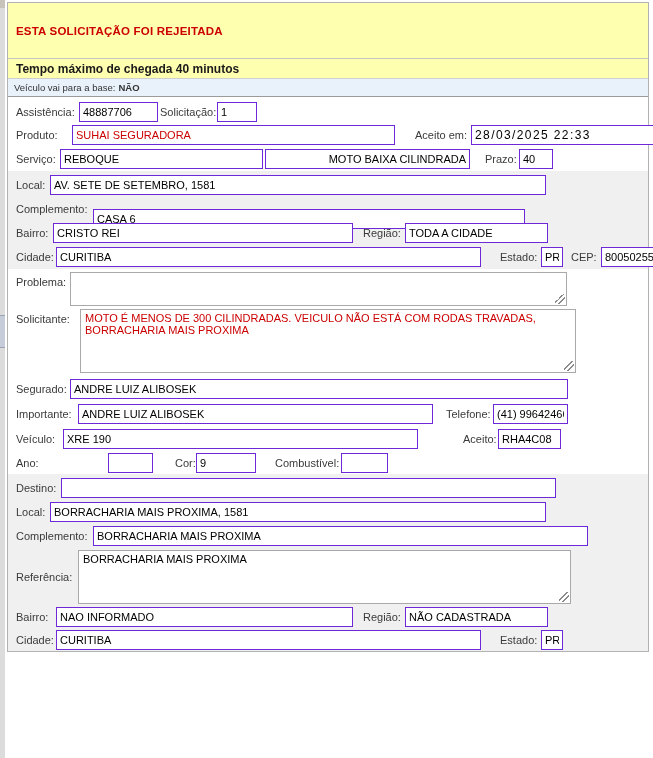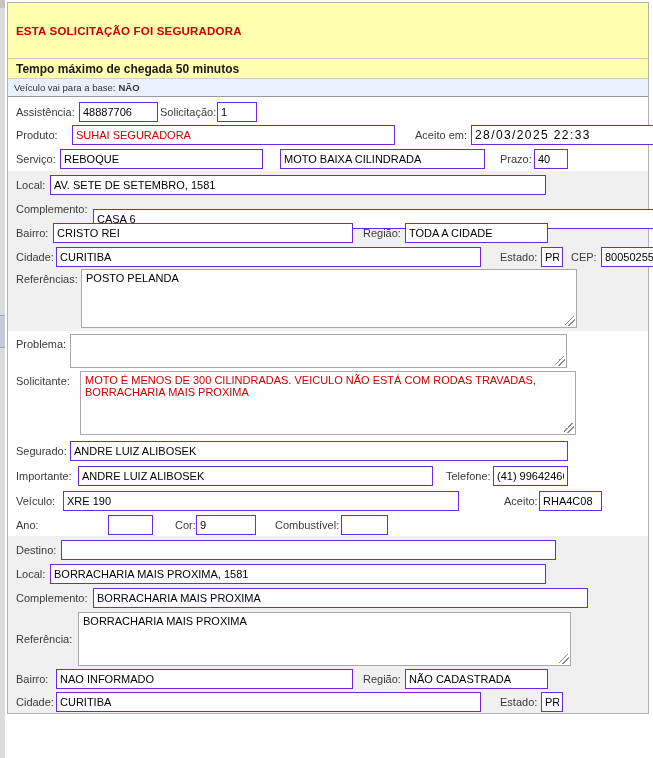--- a/index.html
+++ b/index.html
@@ -68,25 +68,25 @@
 <body>
 
 <div class="left-rail">
   <div class="rail-cap"></div>
   <div class="rail-thumb"></div>
 </div>
 
 <div class="panel">
 
   <div class="band-rejected">
-    <span>ESTA SOLICITAÇÃO FOI SEGURADORA</span>
+    <span>ESTA SOLICITAÇÃO FOI REJEITADA</span>
   </div>
 
   <div class="band-arrival">
-    <span>Tempo máximo de chegada 50 minutos</span>
+    <span>Tempo máximo de chegada 40 minutos</span>
   </div>
 
   <div class="info-bar">
     <span>Veículo vai para a base:</span>
     <b>NÃO</b>
   </div>
 
   <div class="sec white sec-a">
     <div class="row h23">
       <span class="lb" style="width:63px">Assistência:</span>
@@ -96,55 +96,48 @@
     </div>
     <div class="row h24">
       <span class="lb" style="width:56px">Produto:</span>
       <input class="fi red" style="width: 323px;" value="SUHAI SEGURADORA">
       <span class="lb" style="width:56px;margin-left:20px">Aceito em:</span>
       <input class="fi date" style="width: 187px;" value="28/03/2025 22:33">
     </div>
     <div class="row h24">
       <span class="lb" style="width:44px">Serviço:</span>
       <input class="fi" style="width: 203px;" value="REBOQUE">
-      <input class="fi" style="width: 205px; margin-left: 17px;" value="MOTO BAIXA CILINDRADA">
+      <input class="fi" style="width: 205px; margin-left: 2px; text-align: right;" value="MOTO BAIXA CILINDRADA">
       <span class="lb" style="width:34px;margin-left:15px">Prazo:</span>
       <input class="fi" style="width: 34px;" value="40">
     </div>
   </div>
 
   <div class="sec gray sec-b">
     <div class="row h24">
       <span class="lb" style="width:34px">Local:</span>
       <input class="fi" style="width: 496px;" value="AV. SETE DE SETEMBRO, 1581">
     </div>
     <div class="row h24">
       <span class="lb" style="width:77px">Complemento:</span>
-      <input class="fi" style="width: 561px; margin-top: 19px;" value="CASA 6">
+      <input class="fi" style="width: 432px; margin-top: 19px;" value="CASA 6">
     </div>
     <div class="row h24">
       <span class="lb" style="width:37px">Bairro:</span>
       <input class="fi" style="width: 300px;" value="CRISTO REI">
       <span class="lb" style="width:42px;margin-left:10px">Região:</span>
       <input class="fi" style="width: 143px;" value="TODA A CIDADE">
     </div>
     <div class="row h24">
       <span class="lb" style="width:40px">Cidade:</span>
       <input class="fi" style="width: 425px;" value="CURITIBA">
       <span class="lb" style="width:41px;margin-left:19px">Estado:</span>
       <input class="fi" style="width: 22px;" value="PR">
       <span class="lb" style="width:30px;margin-left:8px">CEP:</span>
       <input class="fi" style="width: 59px;" value="80050255">
-    </div>
-    <div class="row top r-ref">
-      <span class="lb" style="width:65px">Referências:</span>
-      <span class="ta-wrap">
-        <textarea class="ft" style="width: 496px; height: 59px;">POSTO PELANDA</textarea>
-        <i class="grip"></i>
-      </span>
     </div>
   </div>
 
   <div class="sec white sec-c">
     <div class="row top r-prob">
       <span class="lb" style="width:54px">Problema:</span>
       <span class="ta-wrap">
         <textarea class="ft" style="width: 497px; height: 34px;"></textarea>
         <i class="grip"></i>
       </span>
@@ -161,21 +154,21 @@
       <input class="fi" style="width: 498px;" value="ANDRE LUIZ ALIBOSEK">
     </div>
     <div class="row h25">
       <span class="lb" style="width:62px">Importante:</span>
       <input class="fi" style="width: 355px;" value="ANDRE LUIZ ALIBOSEK">
       <span class="lb" style="width:47px;margin-left:13px">Telefone:</span>
       <input class="fi" style="width: 75px;" value="(41) 996424666">
     </div>
     <div class="row h25">
       <span class="lb" style="width:47px">Veículo:</span>
-      <input class="fi" style="width: 396px;" value="XRE 190">
+      <input class="fi" style="width: 355px;" value="XRE 190">
       <span class="lb" style="width:35px;margin-left:45px">Aceito:</span>
       <input class="fi" style="width: 63px;" value="RHA4C08">
     </div>
     <div class="row h23">
       <span class="lb" style="width:92px">Ano:</span>
       <input class="fi" style="width: 45px;" value="">
       <span class="lb" style="width:21px;margin-left:22px">Cor:</span>
       <input class="fi" style="width: 60px;" value="9">
       <span class="lb" style="width:66px;margin-left:19px">Combustível:</span>
       <input class="fi" style="width: 47px;" value="">

